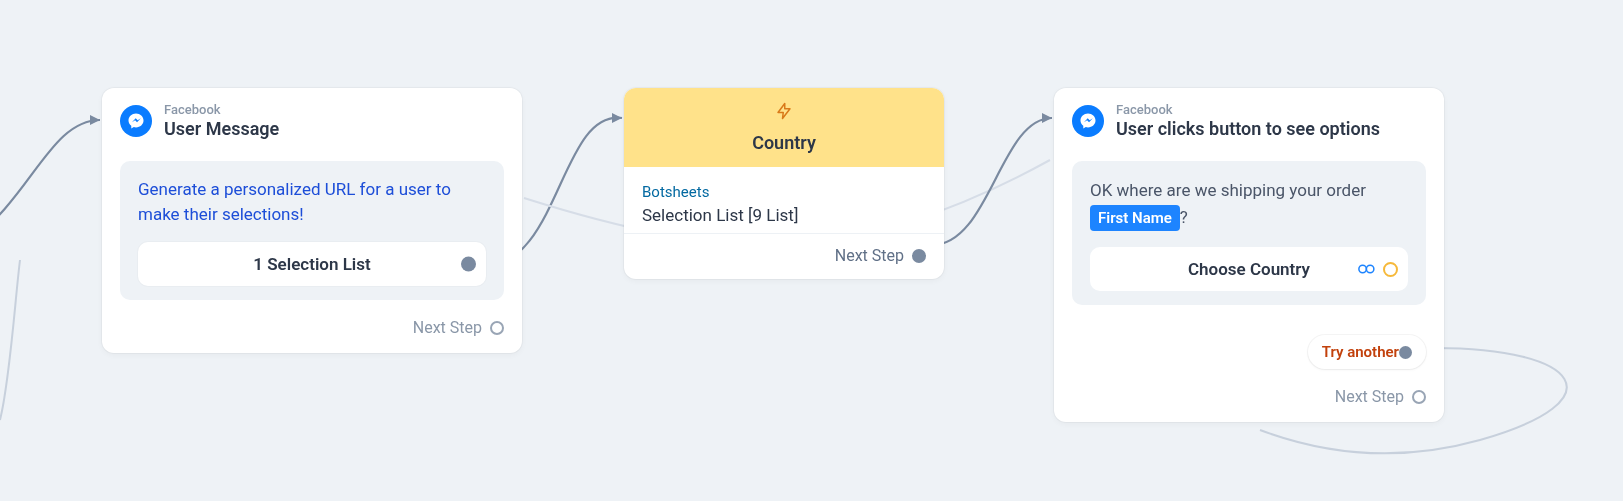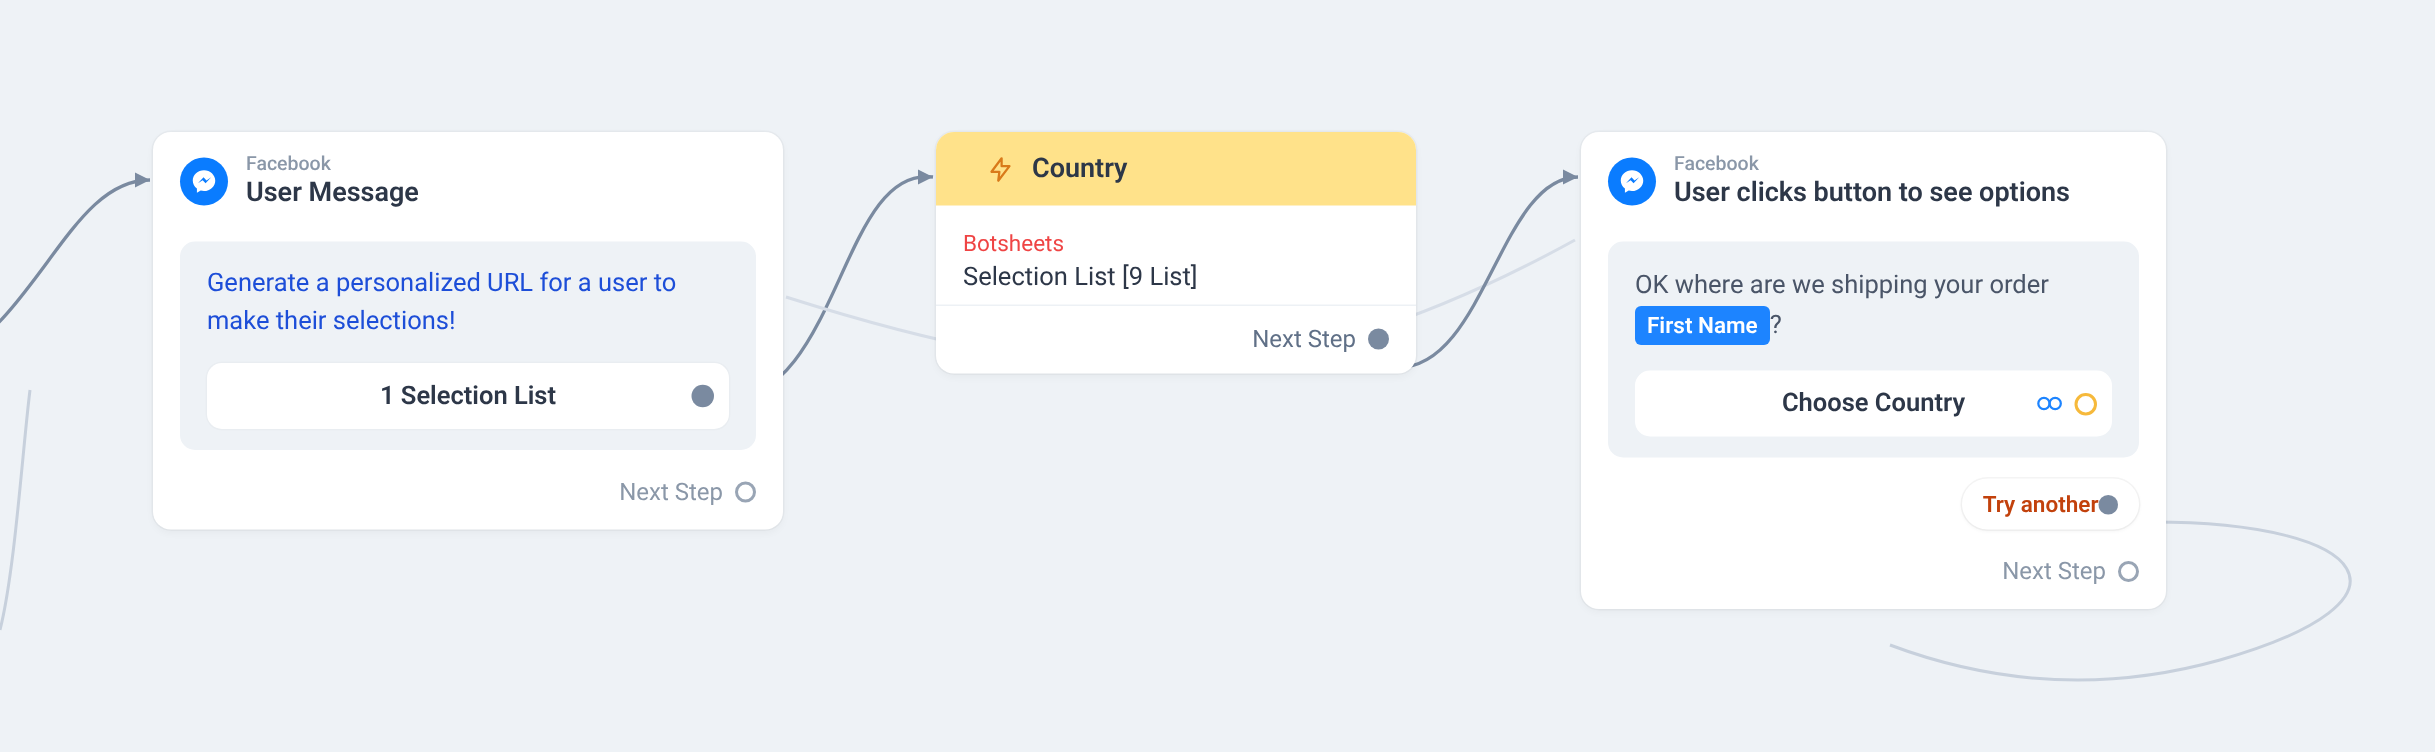--- a/index.html
+++ b/index.html
@@ -132,40 +132,41 @@
 
   
   #node2 {
     left: 624px;
     top: 88px;
     width: 320px;
     overflow: hidden;
   }
   .node2-header {
     background: #ffe28a;
-    padding: 14px 34px;
+    padding: 14px 16px;
     display: flex;
     align-items: center;
     gap: 12px;
+    flex-direction: column;
   }
   .lightning {
     width: 18px;
     height: 18px;
   }
   .node2-title {
     font-size: 18px;
     font-weight: 600;
     color: #2d3748;
   }
   .node2-body {
     padding: 16px 18px 8px 18px;
   }
   .node2-eyebrow {
     font-size: 15px;
-    color: #ef4444;
+    color: #0369a1;
     margin-bottom: 4px;
   }
   .node2-main {
     font-size: 17px;
     color: #2d3748;
   }
   .node2-next {
     border-top: 1px solid #edf1f5;
     padding: 12px 18px 14px 18px;
     display: flex;
@@ -176,21 +177,21 @@
     color: #607087;
   }
 
   
   #node3 {
     left: 1054px;
     top: 88px;
     width: 390px;
   }
   .ship-box {
-    margin: 12px 18px 0 18px;
+    margin: 12px 18px 16px 18px;
     background: #eef2f6;
     border-radius: 10px;
     padding: 16px 18px 14px 18px;
   }
   .ship-text {
     font-size: 17px;
     color: #4a5568;
     line-height: 1.6;
   }
   .var-chip {

